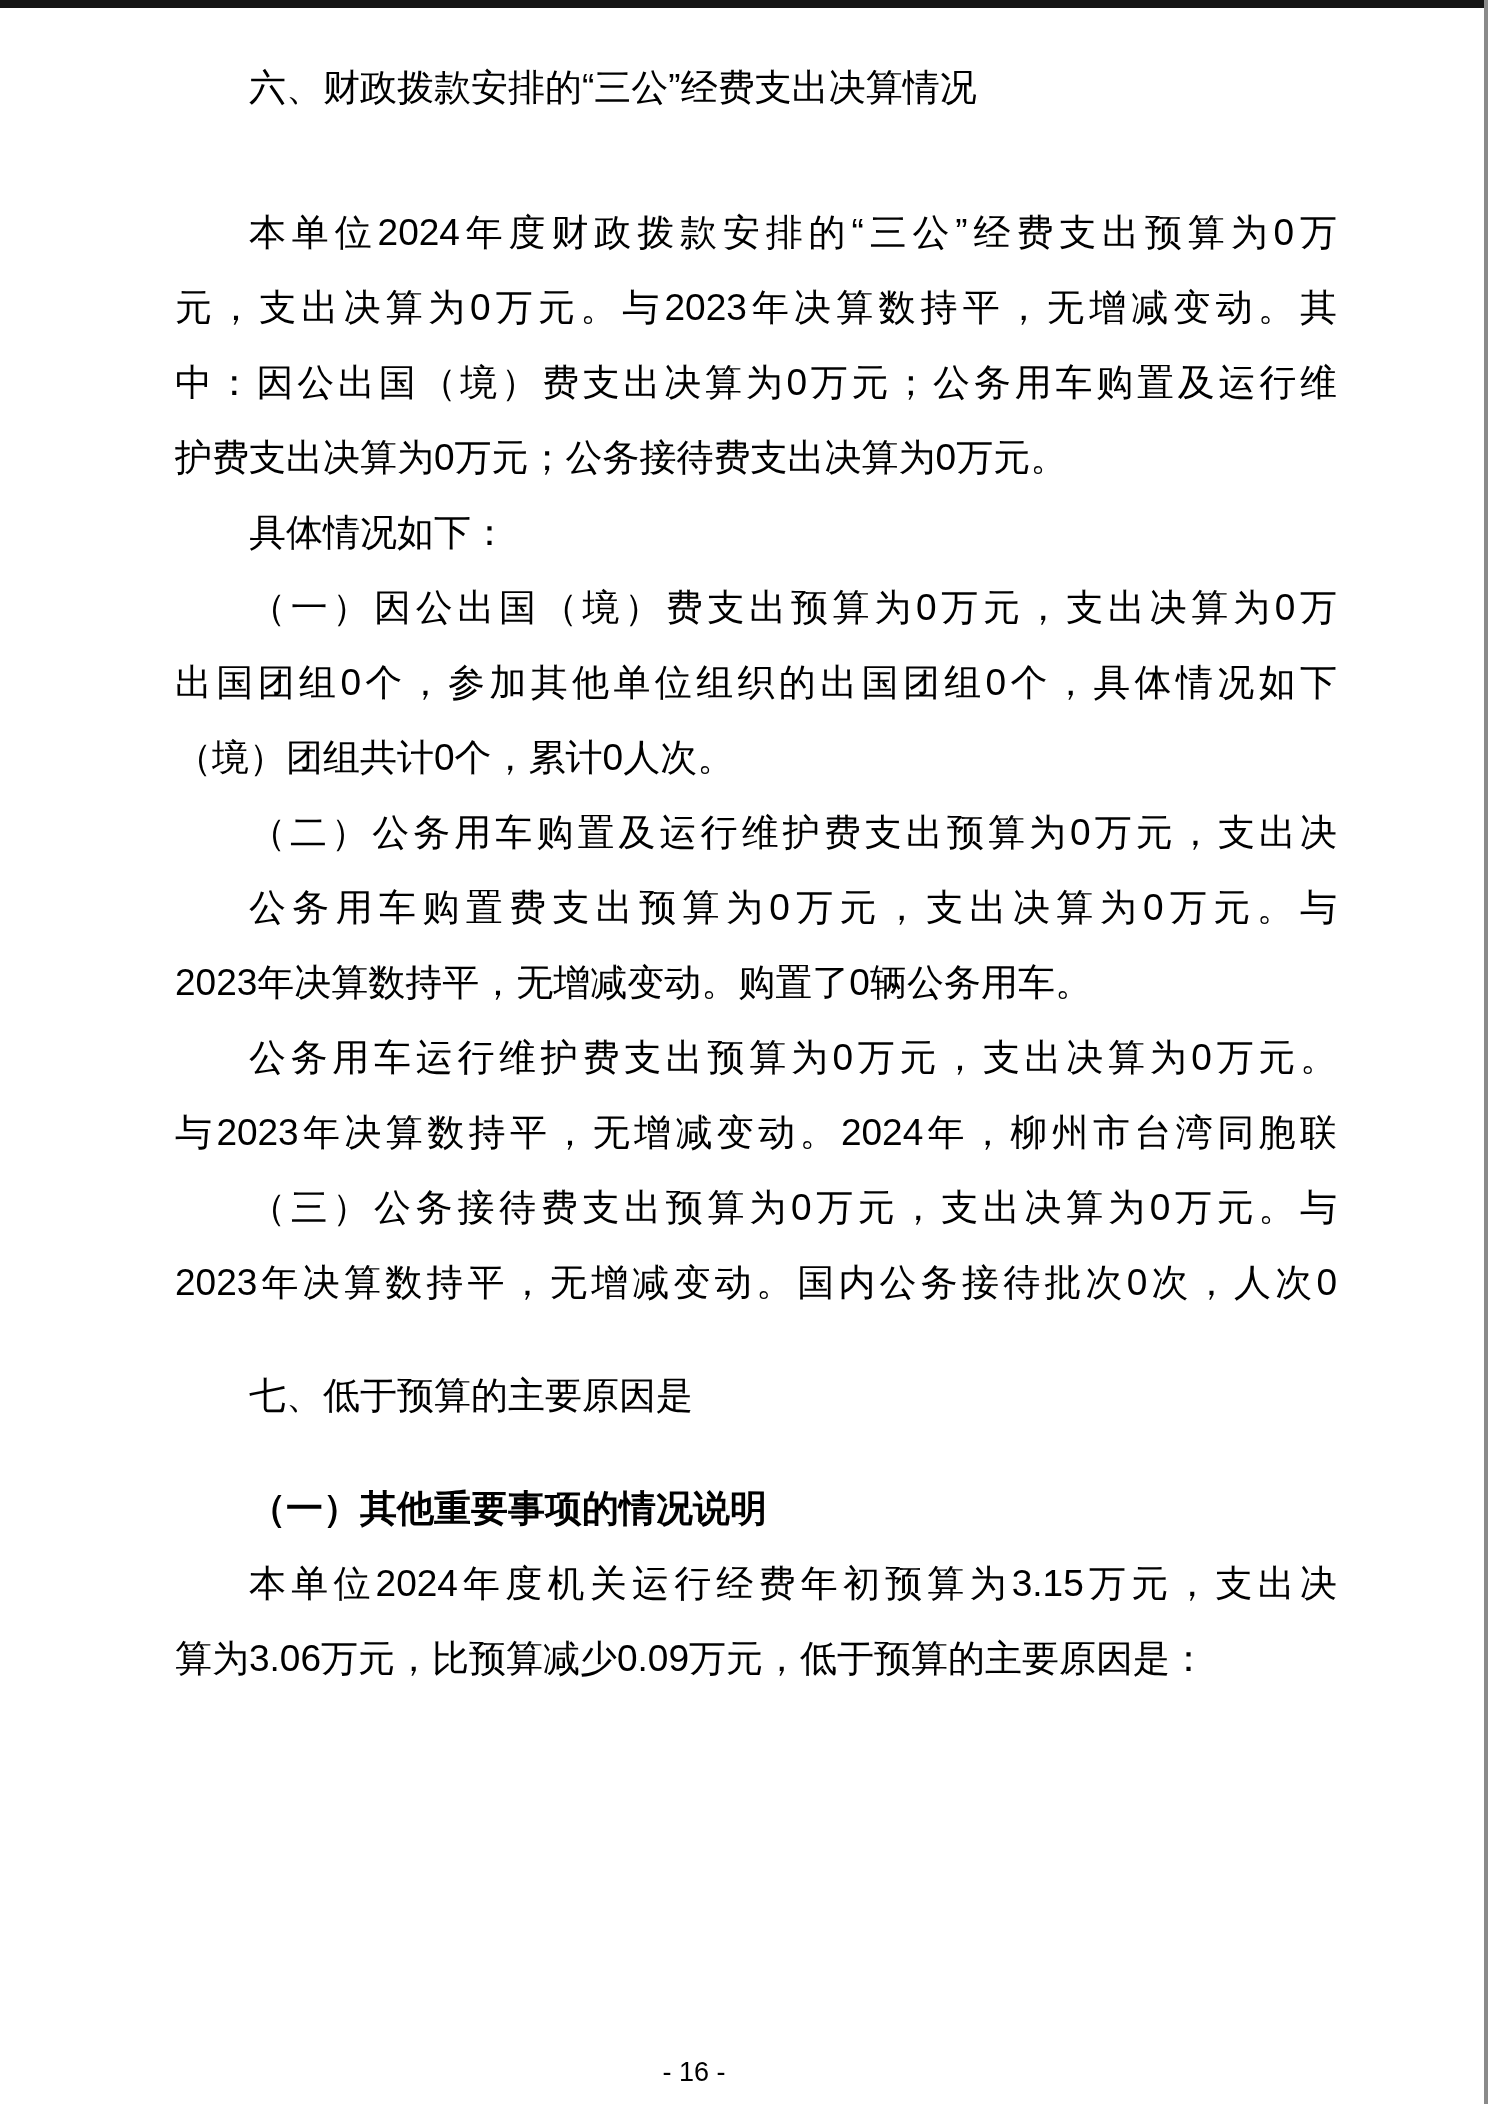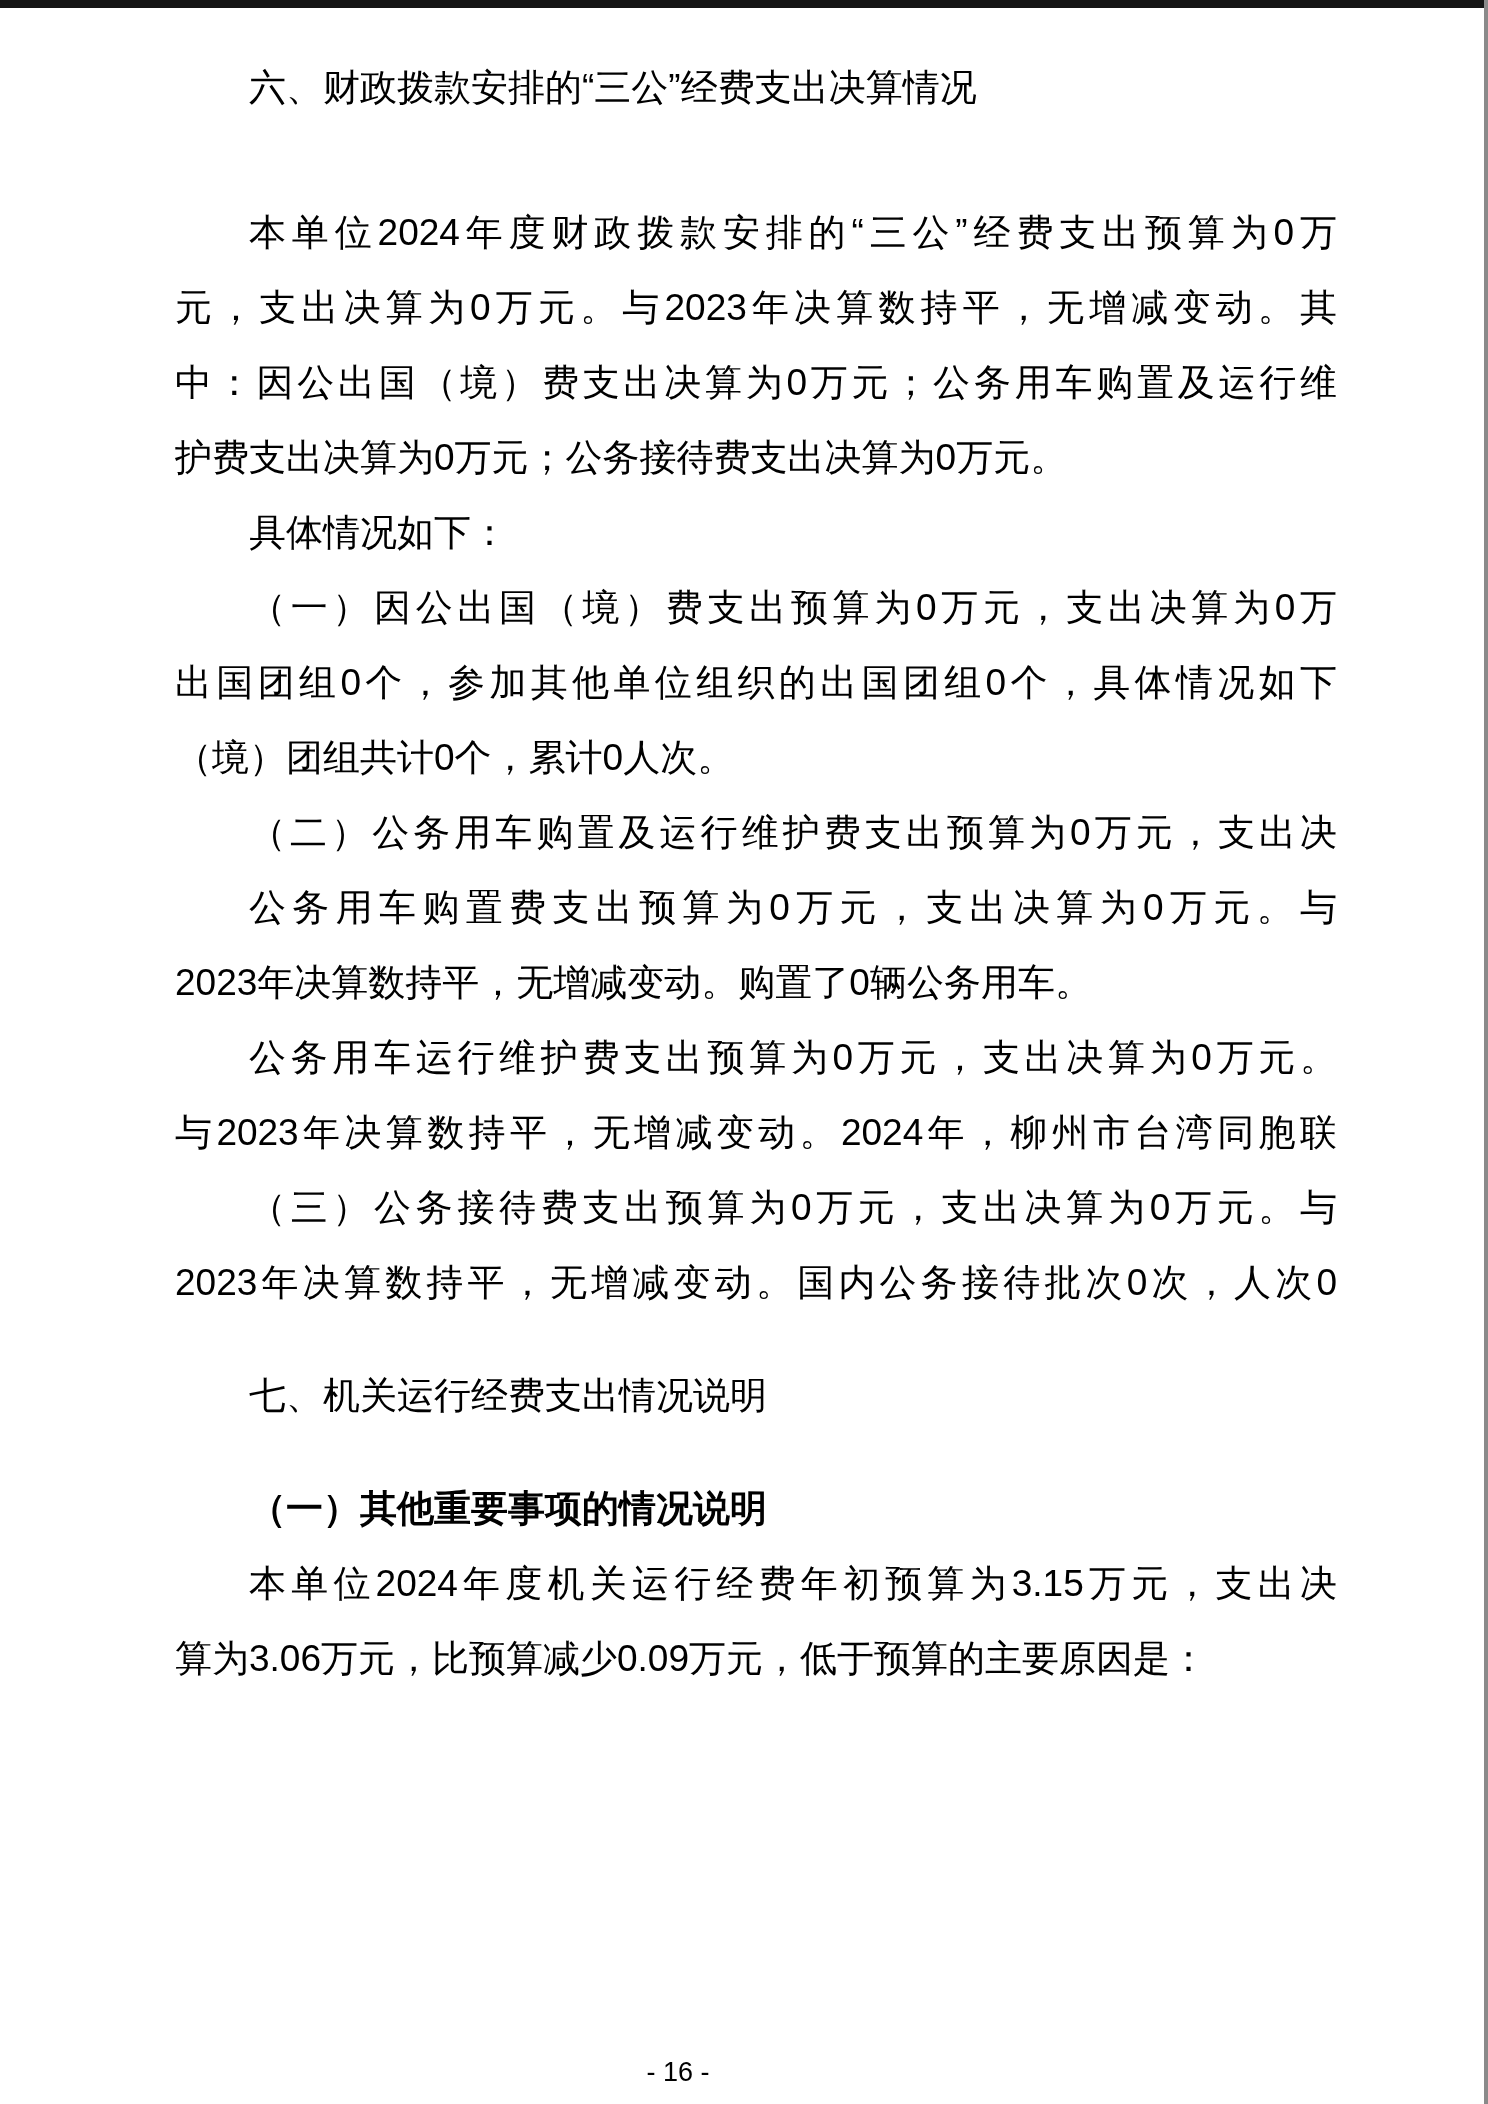--- a/index.html
+++ b/index.html
@@ -23,21 +23,21 @@
   .heading{text-indent:2em;font-weight:normal;margin:0;}
   .heading.first{margin-bottom:70px;}
   .heading.space-large{margin-top:38px;}
   .subheading{text-indent:2em;font-weight:bold;margin:0;}
   .subheading.space-large{margin-top:38px;}
   .paragraph{margin:0;}
   .line{text-align:justify;text-align-last:justify;}
   .line.indent{text-indent:2em;}
   .line.last{text-align-last:left;}
   .footer{
-    position:absolute;bottom:16px;left:0;width:1356px;
+    position:absolute;bottom:16px;left:16px;width:1356px;
     text-align:center;font-size:27px;line-height:32px;
     color:var(--text-color,#000000);
   }
 </style>
 </head>
 <body>
 
 <div class="page" style="--page-color: #ffffff; --text-color: #000000; --topbar-color: #151515; --edge-color: #8a8a8a;">
   <div class="top-bar"></div>
   <div class="right-edge"></div>
@@ -65,21 +65,21 @@
         <div class="line last">2023年决算数持平，无增减变动。购置了0辆公务用车。</div>
       </div>
       <div class="paragraph">
         <div class="line indent">公务用车运行维护费支出预算为0万元，支出决算为0万元。</div>
         <div class="line">与2023年决算数持平，无增减变动。2024年，柳州市台湾同胞联</div>
       </div>
       <div class="paragraph">
         <div class="line indent">（三）公务接待费支出预算为0万元，支出决算为0万元。与</div>
         <div class="line">2023年决算数持平，无增减变动。国内公务接待批次0次，人次0</div>
       </div>
-      <div class="heading space-large">七、机关运行经费支出情况说明</div>
+      <div class="heading space-large">七、低于预算的主要原因是</div>
       <div class="subheading space-large">（一）其他重要事项的情况说明</div>
       <div class="paragraph">
         <div class="line indent">本单位2024年度机关运行经费年初预算为3.15万元，支出决</div>
         <div class="line last">算为3.06万元，比预算减少0.09万元，低于预算的主要原因是：</div>
       </div>
     </div>
   <div class="footer">- 16 -</div>
 </div>
 
 </body></html>

